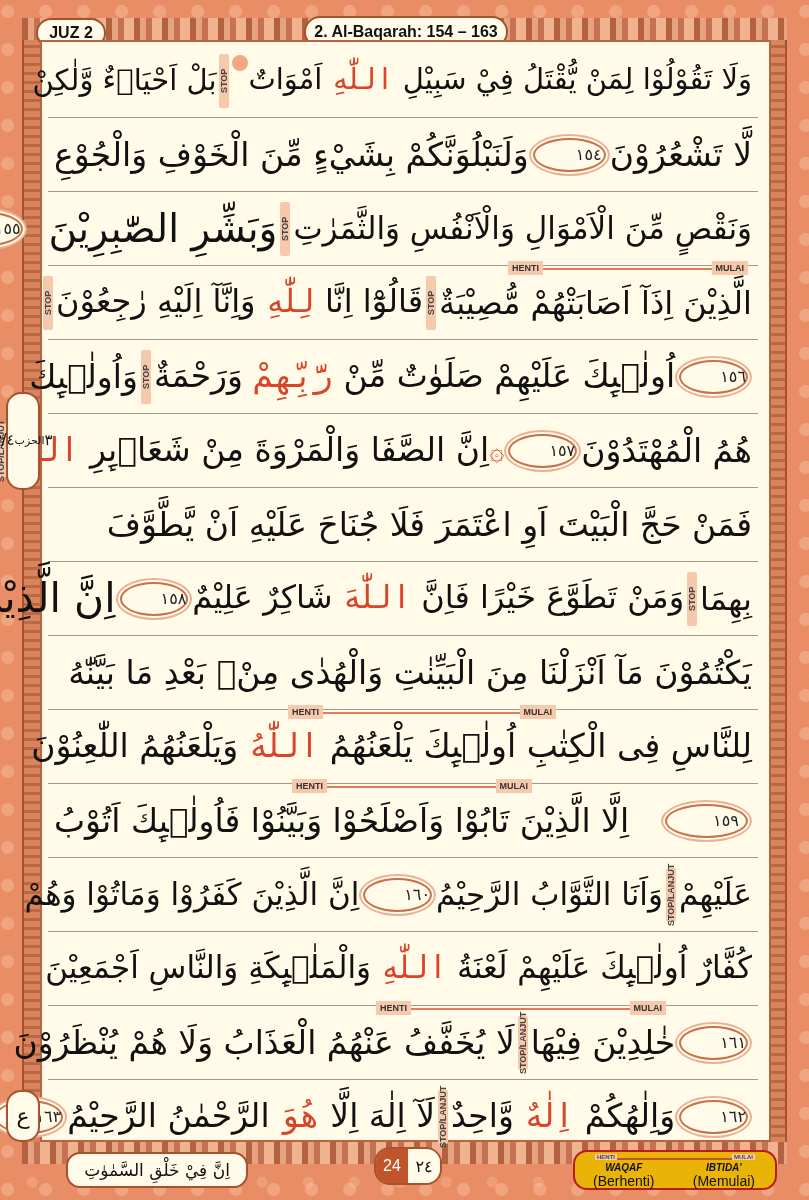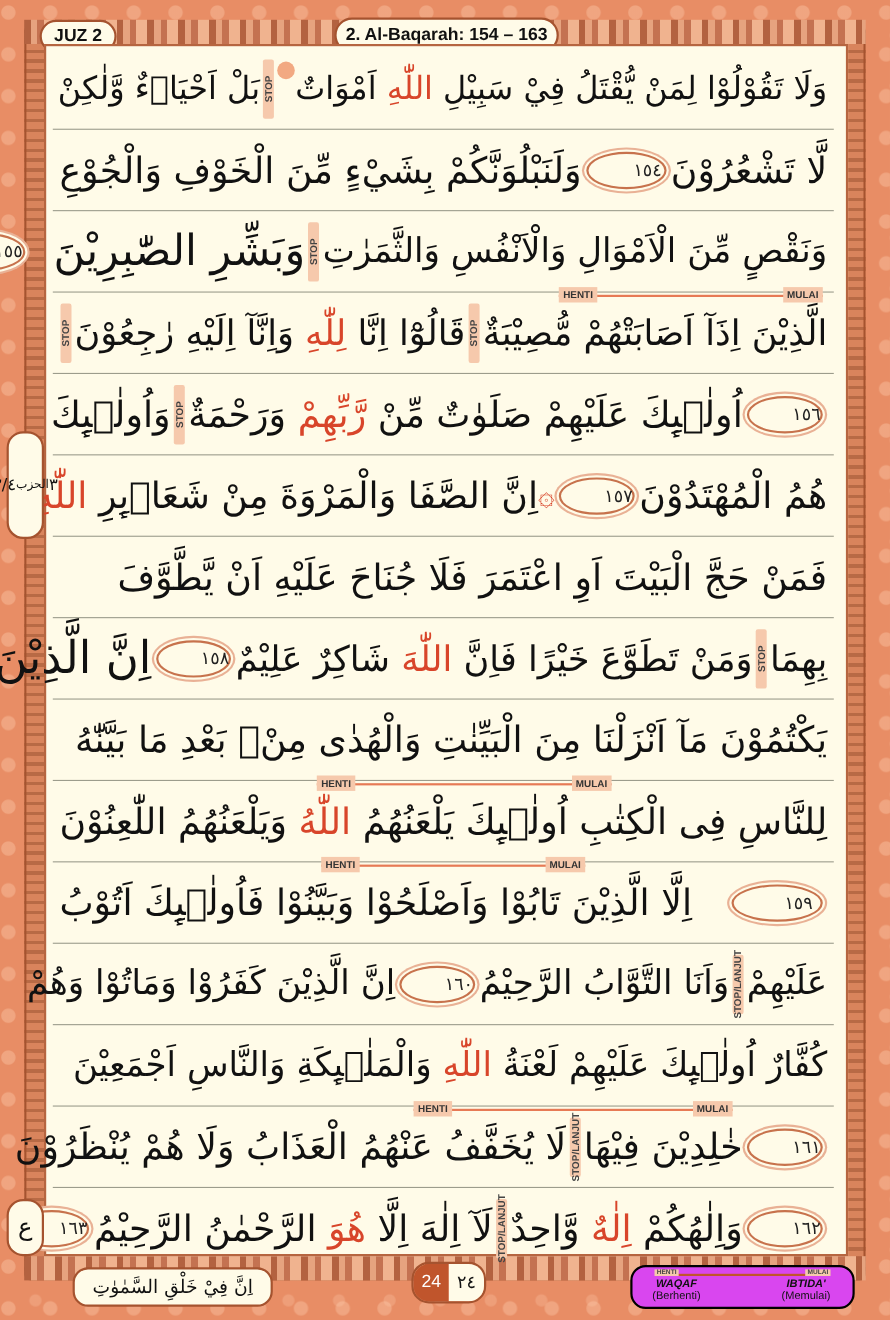--- a/index.html
+++ b/index.html
@@ -16,43 +16,43 @@
     background:repeating-linear-gradient(90deg,#b36240 0 6px,#e6a37f 6px 12px,#c47251 12px 18px,#f0b38f 18px 28px);}
   .frame-top{top:18px;}
   .frame-bottom{top:1142px;}
   .page{position:absolute;left:40px;top:40px;width:727px;height:1098px;background:#fffbe8;border:2px solid #b66540;}
   .header-badge{position:absolute;background:#fffbe8;border:2px solid #a5532f;border-radius:16px;font-family:"Liberation Sans",sans-serif;font-weight:bold;color:#111;display:flex;align-items:center;justify-content:center;}
   .juz{left:36px;top:18px;width:66px;height:26px;font-size:16px;}
   .surah{left:304px;top:16px;width:200px;height:28px;font-size:16px;}
   .lines{position:absolute;left:48px;top:44px;width:710px;}
   .line{position:relative;height:73px;border-bottom:1.5px solid #9c9c8c;direction:rtl;display:flex;align-items:center;justify-content:space-between;padding:0 6px;}
   .arabic{font-family:"DejaVu Sans",sans-serif;font-size:33px;color:#111;white-space:nowrap;letter-spacing:0;line-height:1;}
-  .red{color:#d8452a;}
+  .red{color:#d8452a;font-family:Liberation Mono, monospace;}
   .ayah{display:inline-flex;align-items:center;justify-content:center;width:40px;height:30px;border:2px solid #c7724c;border-radius:50%/50%;font-size:16px;color:#222;background:#fffbe8;margin:0 4px;box-shadow:0 0 0 2px #fffbe8,0 0 0 4px #e9b195;vertical-align:middle;padding-left:39px;}
   .stop{display:inline-flex;flex-direction:column;align-items:center;justify-content:center;background:#f6c9ac;color:#444;font-family:"Liberation Sans",sans-serif;font-size:9px;font-weight:bold;width:14px;height:54px;writing-mode:vertical-rl;transform:rotate(180deg);margin:0 3px;vertical-align:middle;border-radius:2px;}
   .hm{position:absolute;bottom:-10px;height:14px;font-family:"Liberation Sans",sans-serif;font-size:9px;font-weight:bold;color:#333;}
   .hm .bar{position:absolute;top:7px;left:0;right:0;height:2px;background:#e77a55;}
   .hm .h,.hm .m{position:absolute;top:0;background:#f6c9ac;padding:0 4px;line-height:14px;}
   .hm .h{left:0;}
   .hm .m{right:0;}
   .hizb{position:absolute;left:6px;top:392px;width:30px;height:94px;background:#fffbe8;border:2px solid #a5532f;border-radius:15px;display:flex;flex-direction:row;align-items:center;justify-content:center;font-size:15px;color:#111;line-height:1.15;}
   .hizb small{font-size:11px;}
   .ruku{position:absolute;left:6px;top:1090px;width:30px;height:48px;background:#fffbe8;border:2px solid #a5532f;border-radius:15px;display:flex;align-items:center;justify-content:center;font-size:22px;color:#111;}
   .footer-left{position:absolute;left:66px;top:1152px;width:178px;height:32px;background:#fffbe8;border:2px solid #a5532f;border-radius:14px;display:flex;align-items:center;justify-content:center;font-size:17px;color:#111;direction:rtl;}
   .page-num{position:absolute;left:374px;top:1147px;height:34px;display:flex;border-radius:16px;overflow:hidden;border:2px solid #a5532f;}
   .page-num span{width:32px;display:flex;align-items:center;justify-content:center;font-family:"Liberation Sans",sans-serif;font-size:16px;}
   .pn-latin{background:#c0552c;color:#fff;}
   .pn-arabic{background:#fffbe8;color:#111;}
-  .legend{position:absolute;left:573px;top:1150px;width:200px;height:36px;background:#d946ef;border:2px solid #000000;border-radius:14px;font-family:"Liberation Sans",sans-serif;}
+  .legend{position:absolute;left:573px;top:1150px;width:200px;height:36px;background:#eab308;border:2px solid #b91c1c;border-radius:14px;font-family:"Liberation Sans",sans-serif;}
   .legend .lbar{position:absolute;left:24px;right:24px;top:6px;height:2px;background:#c0552c;}
   .legend .tag{position:absolute;top:2px;font-size:6px;font-weight:bold;background:#f6c9ac;padding:0 2px;color:#444;}
   .legend .t1{left:20px;}
   .legend .t2{right:20px;}
   .legend .w{position:absolute;top:11px;font-size:10px;font-weight:bold;font-style:italic;color:#111;text-align:center;line-height:1.05;}
-  .legend .w small{display:block;font-weight:normal;font-style:normal;font-size:10px;}
+  .legend .w small{display:block;font-weight:normal;font-style:normal;font-size:14px;}
   .legend .w1{left:18px;}
   .legend .w2{right:20px;margin-left:44px;}
   .pause{display:inline-block;width:16px;height:16px;border-radius:50%;background:#f2a982;vertical-align:top;margin-top:-10px;}
 </style>
 </head>
 <body>
 
 <div class="bg-pattern"></div>
 <div class="frame"></div>
 <div class="frame-top"></div>

